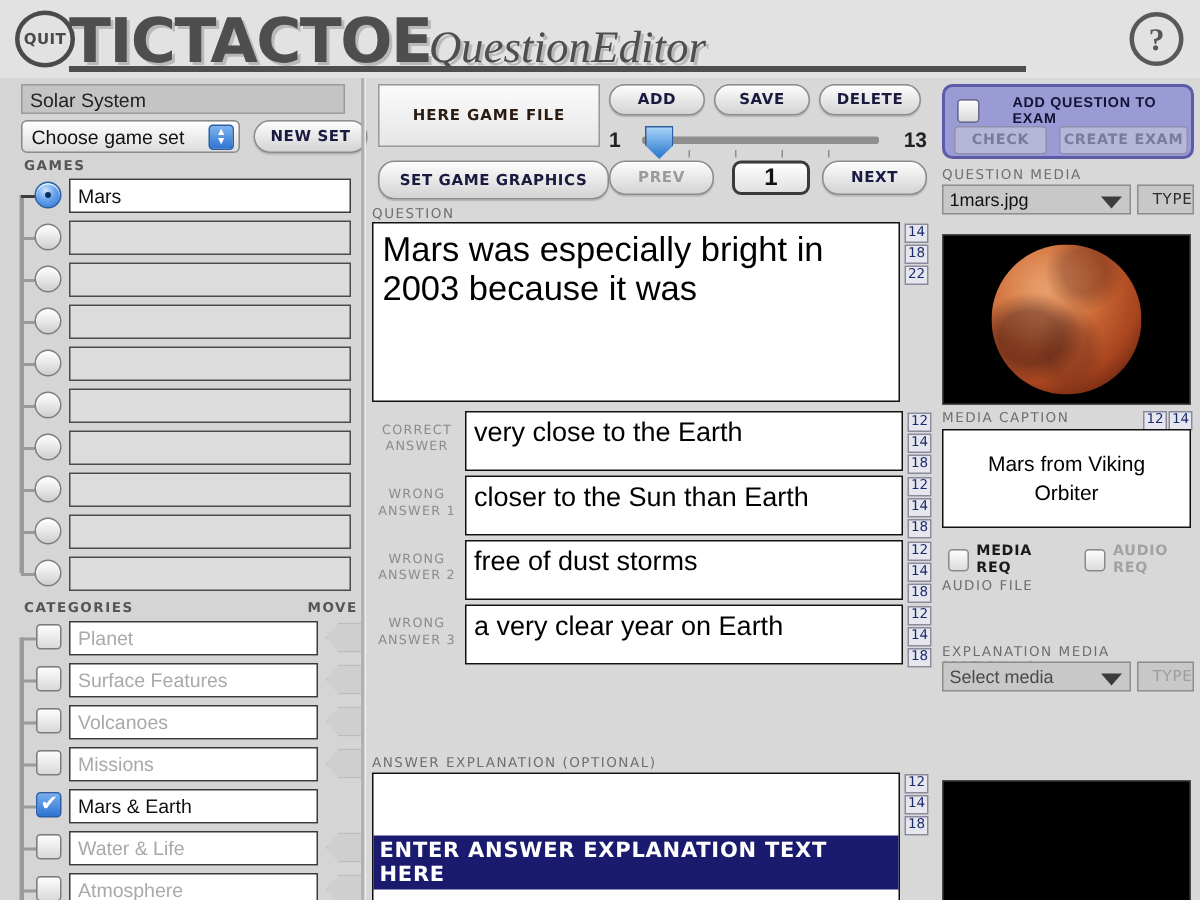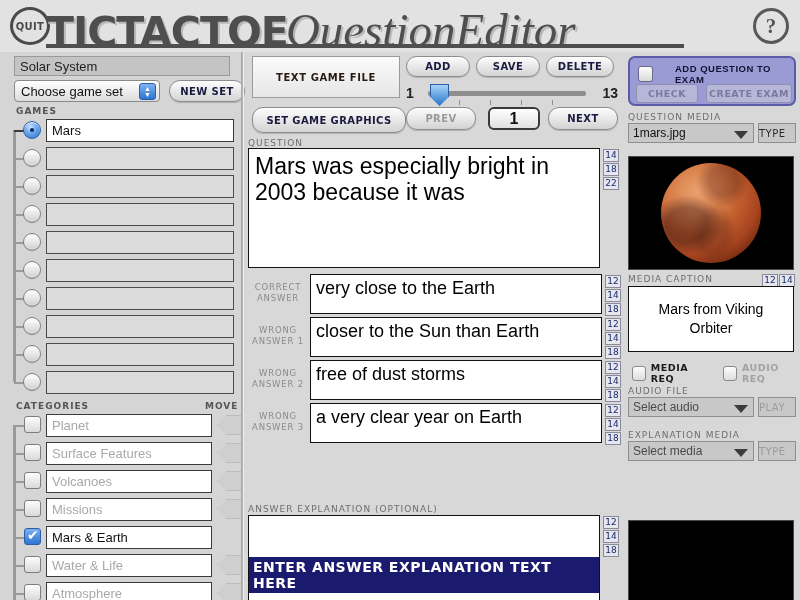--- a/index.html
+++ b/index.html
@@ -27,21 +27,21 @@
     display:flex; align-items:baseline; white-space:nowrap; overflow:hidden;
   }
   .title-main {
     font-family:"DejaVu Sans", sans-serif;
     font-size:41px; font-weight:bold; color:#4e4e4e;
     letter-spacing:-1px;
     text-shadow:2px 2px 0 #b9b9b9;
   }
   .title-sub {
     font-family:"Liberation Serif", serif;
-    font-size:47px; font-style:italic; color:#4e4e4e;
+    font-size:30px; font-style:italic; color:#4e4e4e;
     margin-left:-2px;
     text-shadow:2px 2px 0 #b9b9b9;
   }
   .title-underline {
     position:absolute; left:0; top:44px; width:638px; height:4px; background:#4e4e4e;
   }
   .help-btn {
     position:absolute; left:753px; top:8px; width:36px; height:36px;
     border-radius:50%; border:3px solid #585858; background:#e2e2e2;
     display:flex; align-items:center; justify-content:center;
@@ -237,21 +237,21 @@
     display:flex; align-items:center; white-space:nowrap; overflow:hidden;
   }
   .dd .caret {
     position:absolute; right:5px; top:7px; width:0; height:0;
     border-left:7px solid transparent; border-right:7px solid transparent; border-top:8px solid #3c3c3c;
   }
   .dd.dim { color:#4a4a4a; }
   .sbtn {
     position:absolute; top:0; height:20px;
     border:1px solid #8e8e8e; background:#c8c8c8;
-    display:flex; align-items:center; justify-content:flex-start;
+    display:flex; align-items:center; justify-content:flex-end;
     font-family:"DejaVu Sans", sans-serif;
     font-size:10px; color:#2b2b2b; letter-spacing:0.5px;
   }
   .sbtn.disabled { color:#9c9c9c; }
   .media-img {
     position:absolute; left:2px; top:104px; width:166px; height:114px;
     border:1px solid #4a4a4a; background:#000; overflow:hidden;
   }
   .mars {
     position:absolute; left:50%; top:50%; width:100px; height:100px;
@@ -418,21 +418,21 @@
           <div class="move-btn"></div>
         </div>
       </div>
 
   </div>
   <div class="sb-divider"></div>
 
   <div class="center">
 
     <div class="save-game-file">
-      <span>TEXT GAME FILE</span>
+      <span>HERE GAME FILE</span>
     </div>
     <div class="btn-round set-graphics">
       <span>SET GAME GRAPHICS</span>
     </div>
 
     <div class="btn-round topbtn btn-add">
       <span>ADD</span>
     </div>
     <div class="btn-round topbtn btn-save">
       <span>SAVE</span>
@@ -563,29 +563,20 @@
     <div class="cap-box">Mars from Viking Orbiter</div>
 
     <div class="req-row">
       <span class="req-cb"></span>
       <span class="req-lb">MEDIA REQ</span>
       <span class="req-cb" style="margin-left:14px"></span>
       <span class="req-lb dim">AUDIO REQ</span>
     </div>
 
     <div class="lbl r-label" style="top:334px">AUDIO FILE</div>
-    <div class="dd-row" style="top:345px; width:168px;">
-      <div class="dd dim" style="width:126px">
-        <span>Select audio</span>
-        <span class="caret"></span>
-      </div>
-      <div class="sbtn disabled" style="left:130px; width:38px">
-        <span>PLAY</span>
-      </div>
-    </div>
 
     <div class="lbl r-label" style="top:378px">EXPLANATION MEDIA (OPTIONAL)</div>
     <div class="dd-row" style="top:389px; width:168px;">
       <div class="dd dim" style="width:126px">
         <span>Select media</span>
         <span class="caret"></span>
       </div>
       <div class="sbtn disabled" style="left:130px; width:38px">
         <span>TYPE</span>
       </div>

